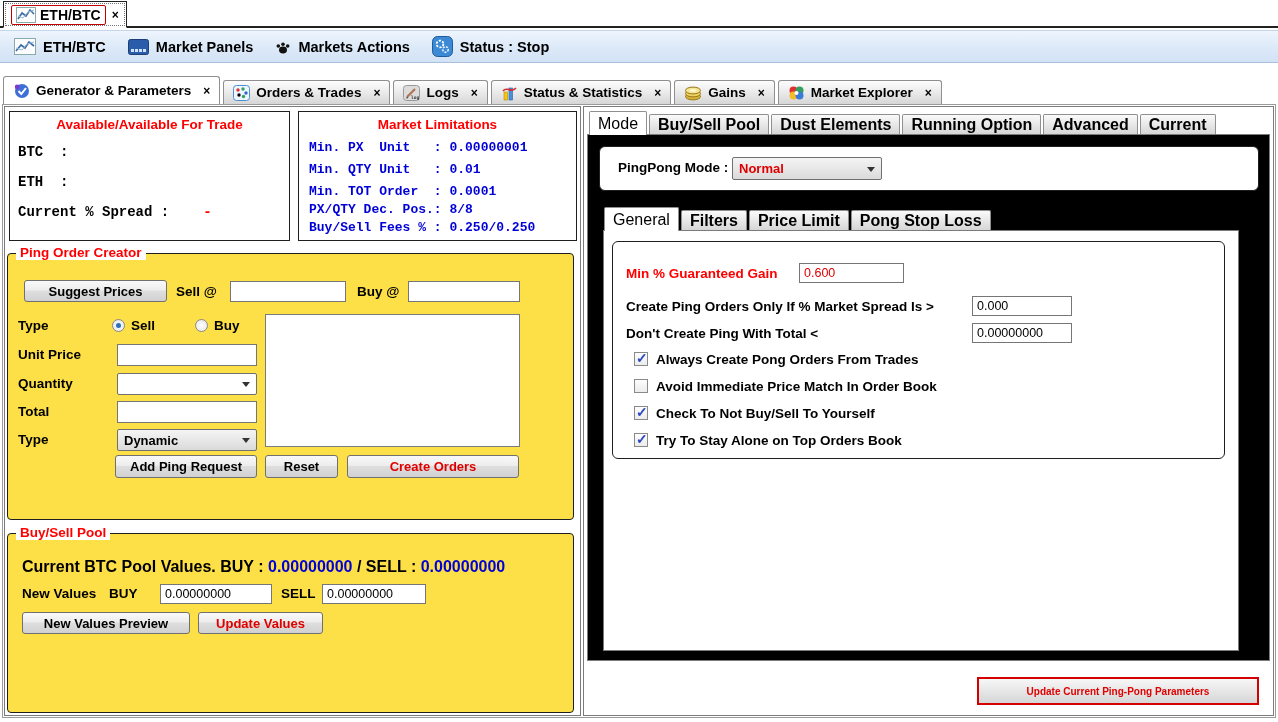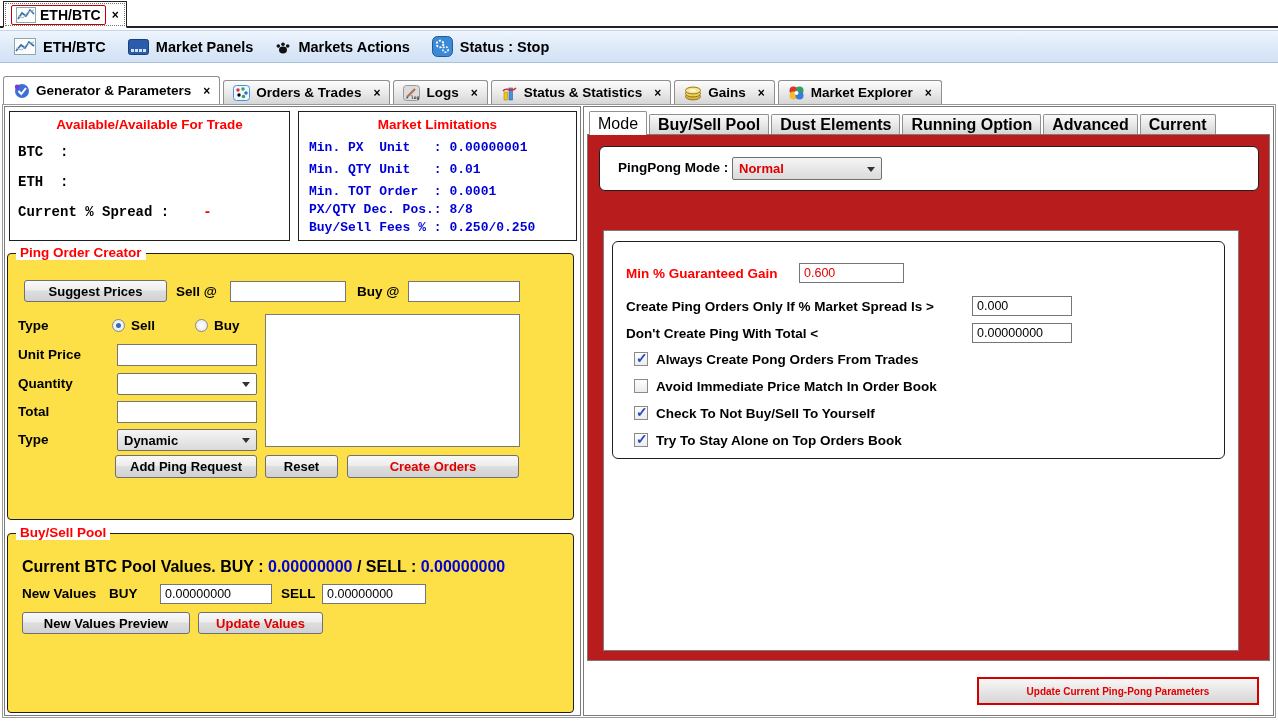--- a/index.html
+++ b/index.html
@@ -333,30 +333,36 @@
 
   <div class="subtabs" style="left:5px; top:3px; height:25px;">
     <div class="stab active">Mode</div>
     <div class="stab">Buy/Sell Pool</div>
     <div class="stab">Dust Elements</div>
     <div class="stab">Running Option</div>
     <div class="stab">Advanced</div>
     <div class="stab">Current</div>
   </div>
 
-  <div class="abs" style="left:3px; top:27px; width:683px; height:527px; border:1px solid #7b7b7b; background:#b91c1c;">
+  <div class="abs" style="left:3px; top:27px; width:683px; height:527px; border:1px solid #7b7b7b; background:#000000;">
 
     <div class="round-box" style="left:11px; top:11px; width:660px; height:45px;">
       <span class="field-label" style="left:18px; top:13px;">PingPong Mode :</span>
       <div class="combo" style="left:132px; top:10px; width:150px; height:23px; color:#e00000;">
         <span>Normal</span>
         <span class="arrow"></span>
       </div>
     </div>
 
+    <div class="subtabs" style="left:16px; top:70px; height:26px;">
+      <div class="stab active">General</div>
+      <div class="stab">Filters</div>
+      <div class="stab">Price Limit</div>
+      <div class="stab">Pong Stop Loss</div>
+    </div>
 
     <div class="abs" style="left:15px; top:95px; width:636px; height:421px; border:1px solid #7b7b7b; background:#fff;">
 
       <div class="round-box" style="left:8px; top:10px; width:613px; height:218px;">
 
         <span class="field-label red" style="left:13px; top:24px;">Min % Guaranteed Gain</span>
         <input class="input red-text" style="left: 186px; top: 21px; width: 105px; height: 20px;" value="0.600">
 
         <span class="field-label" style="left:13px; top:57px;">Create Ping Orders Only If % Market Spread Is &gt;</span>
         <input class="input" style="left: 359px; top: 54px; width: 100px; height: 20px;" value="0.000">

